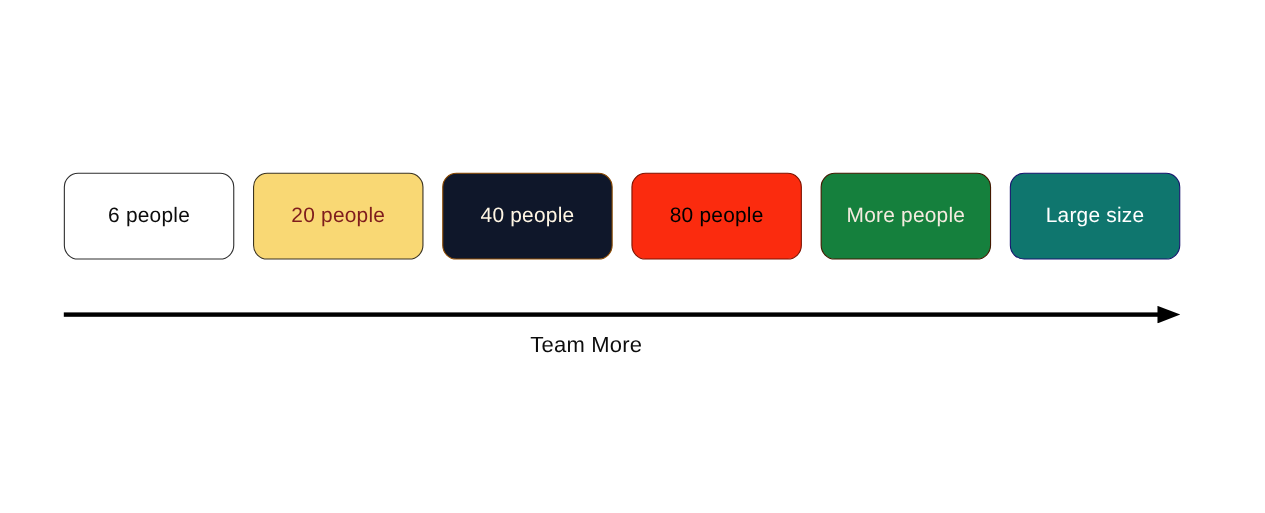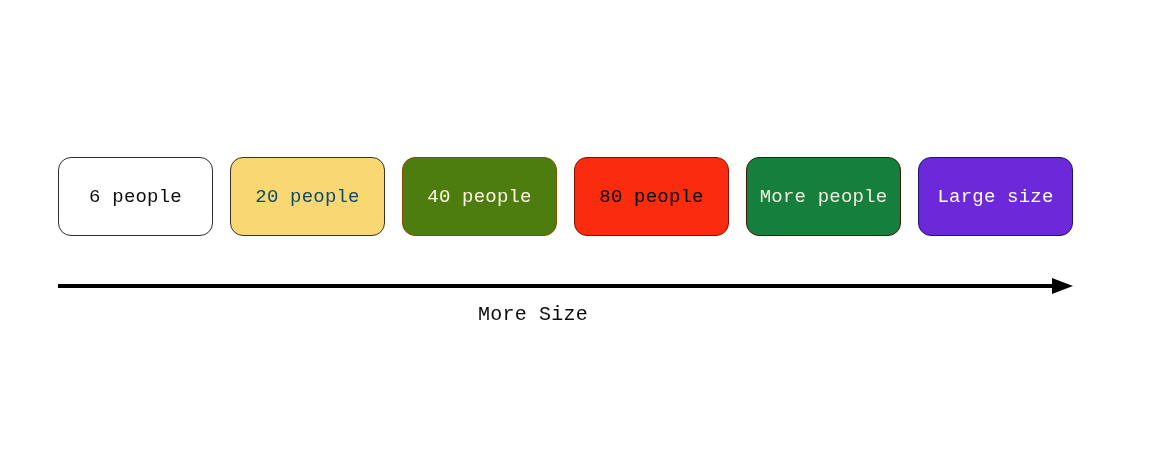--- a/index.html
+++ b/index.html
@@ -7,21 +7,20 @@
     padding: 0;
     background: #ffffff;
     font-family: "Liberation Sans", "DejaVu Sans", sans-serif;
   }
   .canvas {
     position: relative;
     width: 1094px;
     height: 466px;
     background: #ffffff;
     overflow: hidden;
-    font-family: Liberation Mono, monospace;
   }
   .box-row {
     position: absolute;
     left: 58px;
     top: 157px;
     display: flex;
     gap: 17px;
   }
   .box {
     box-sizing: border-box;
@@ -68,27 +67,27 @@
     letter-spacing: 0.2px;
   }
 </style>
 </head>
 <body>
 
 <div class="canvas">
 
   <div class="box-row">
     <div class="box" style="background-color: rgb(255, 255, 255); color: rgb(13, 13, 13); border-color: rgb(46, 46, 46);">6 people</div>
-    <div class="box" style="background-color: rgb(249, 216, 116); color: #0c4a6e; border-color: rgb(58, 51, 34);">20 people</div>
-    <div class="box" style="background-color: #4d7c0f; color: rgb(255, 246, 228); border-color: rgb(140, 74, 0);">40 people</div>
+    <div class="box" style="background-color: rgb(249, 216, 116); color: #7f1d1d; border-color: rgb(58, 51, 34);">20 people</div>
+    <div class="box" style="background-color: #0f172a; color: rgb(255, 246, 228); border-color: rgb(140, 74, 0);">40 people</div>
     <div class="box" style="background-color: rgb(251, 43, 14); color: #000000; border-color: rgb(126, 19, 0);">80 people</div>
     <div class="box" style="background-color: #15803d; color: rgb(244, 235, 223); border-color: rgb(67, 24, 0);">More people</div>
-    <div class="box" style="background-color: #6d28d9; color: rgb(255, 255, 255); border-color: rgb(23, 21, 110);">Large size</div>
+    <div class="box" style="background-color: #0f766e; color: rgb(255, 255, 255); border-color: rgb(23, 21, 110);">Large size</div>
   </div>
 
   <div class="axis-arrow">
     <div class="arrow-line" style="background-color: rgb(0, 0, 0);"></div>
     <div class="arrow-head" style="background-color: rgb(0, 0, 0);"></div>
   </div>
 
-  <div class="axis-label">More Size</div>
+  <div class="axis-label">Team More</div>
 
 </div>
 
 </body></html>

